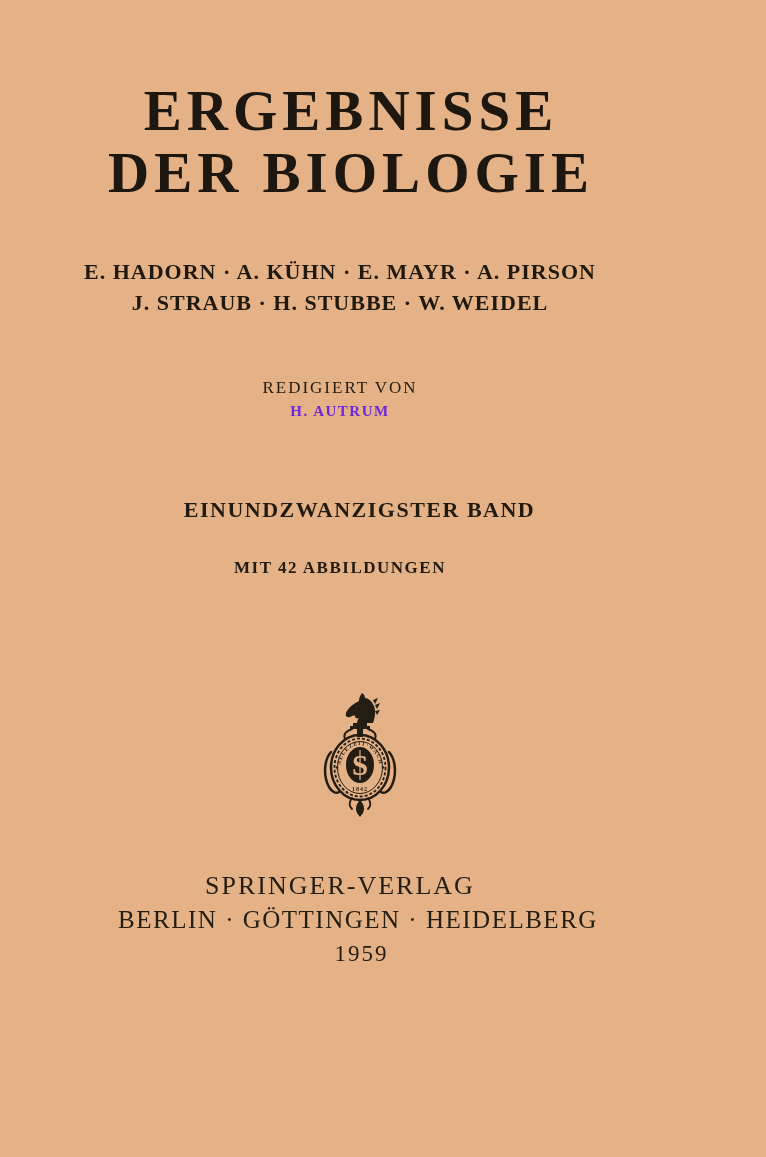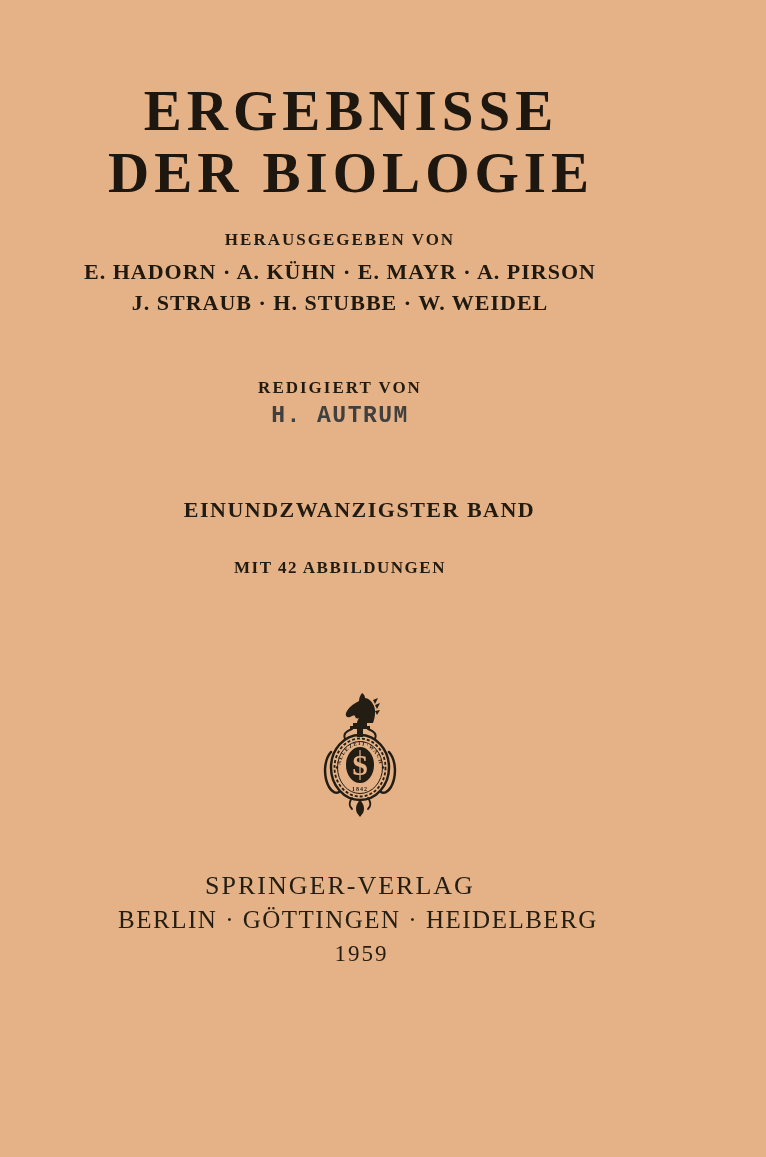--- a/index.html
+++ b/index.html
@@ -22,27 +22,26 @@
     top: 230px;
     font-size: 17px; font-weight: 700; letter-spacing: 2px;
   }
   .editors-lines {
     top: 256px;
     font-size: 22px; font-weight: 700; letter-spacing: 1px; line-height: 31px;
     color: #201910;
   }
   .redaction-heading {
     top: 378px;
-    font-size: 17px; font-weight: 700; letter-spacing: 2px;
+    font-size: 17px; font-weight: 400; letter-spacing: 2px;
   }
   .redaction-editor {
     top: 403px;
-    font-size: 23px; font-weight: 700; letter-spacing: 1.5px;
-    color: #404040;
-    font-family: Liberation Mono, monospace;
+    font-size: 15px; font-weight: 700; letter-spacing: 1.5px;
+    color: #6d28d9;
   }
   .volume-label {
     top: 497px;
     font-size: 22px; font-weight: 700; letter-spacing: 1.5px; padding-left: 39px;
   }
   .volume-illustrations {
     top: 558px;
     font-size: 17px; font-weight: 700; letter-spacing: 1.5px;
   }
   .emblem {
@@ -70,21 +69,20 @@
 </head>
 <body>
 
 <div class="page">
 
   <div class="centered title-block">
     <div>ERGEBNISSE</div>
     <div>DER BIOLOGIE</div>
   </div>
 
-  <div class="centered editors-heading">HERAUSGEGEBEN VON</div>
 
   <div class="centered editors-lines">
     <div>E. HADORN · A. KÜHN · E. MAYR · A. PIRSON</div>
     <div>J. STRAUB · H. STUBBE · W. WEIDEL</div>
   </div>
 
   <div class="centered redaction-heading">REDIGIERT VON</div>
 
   <div class="centered redaction-editor">H. AUTRUM</div>
 

